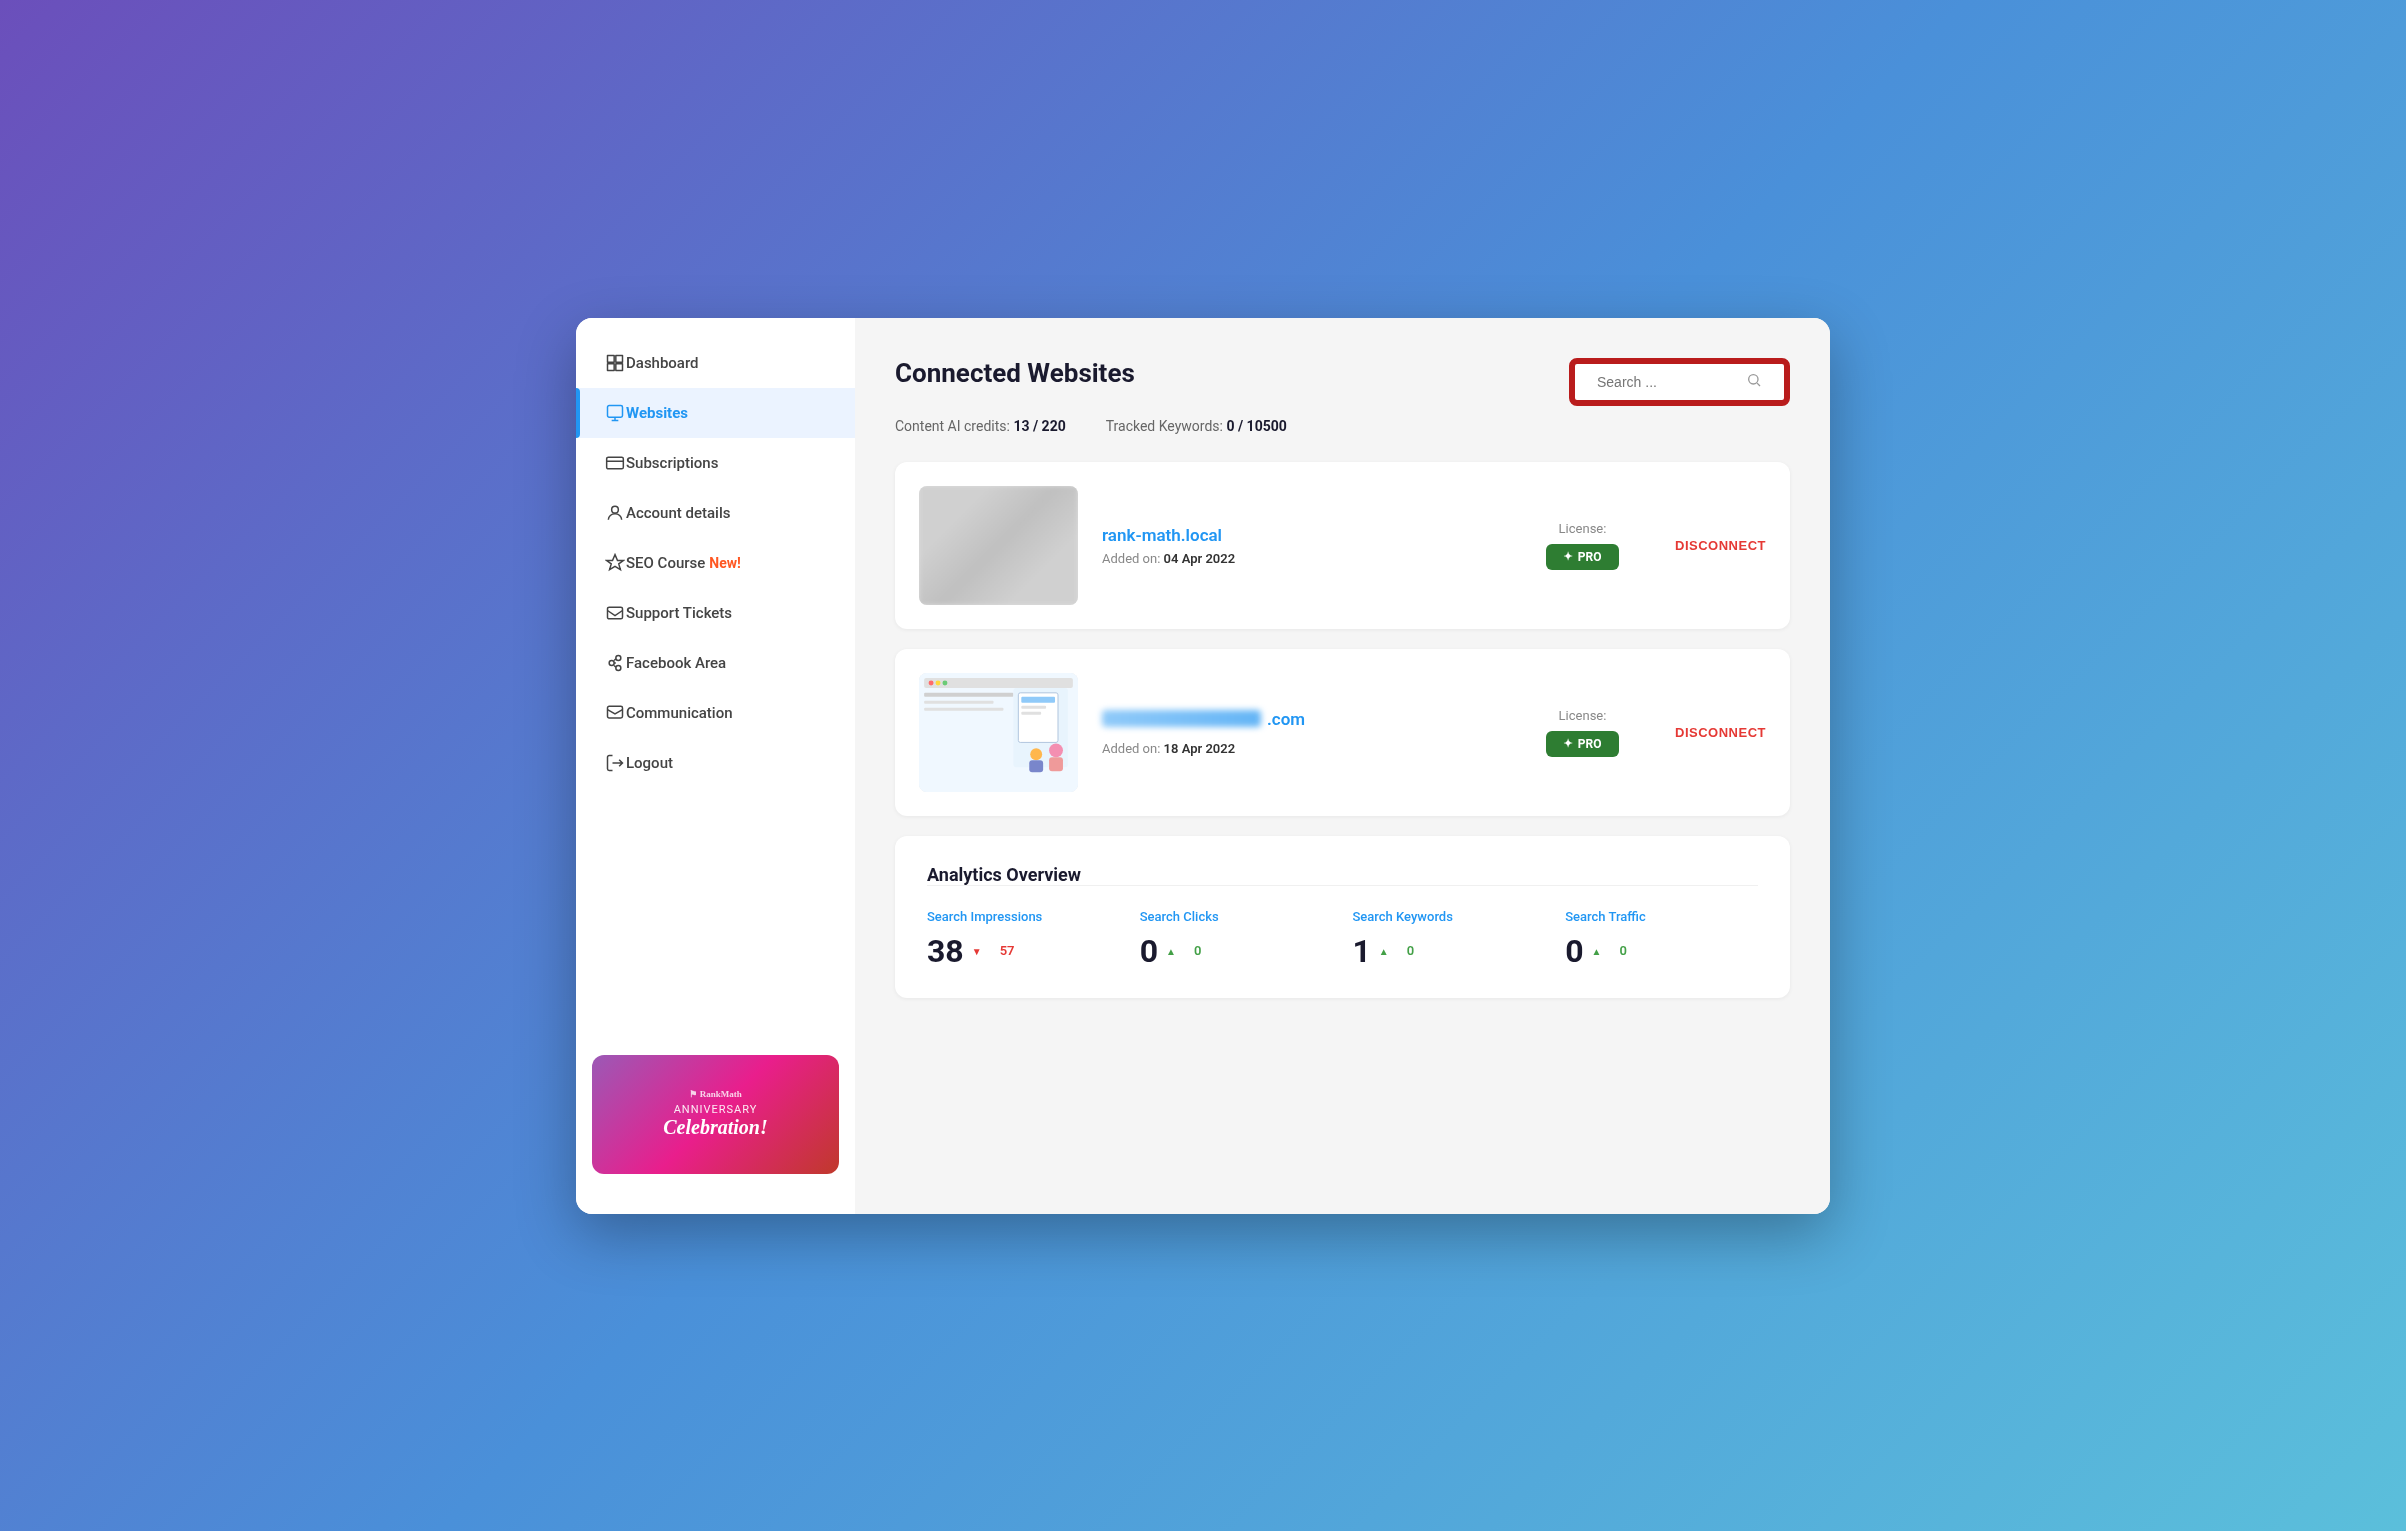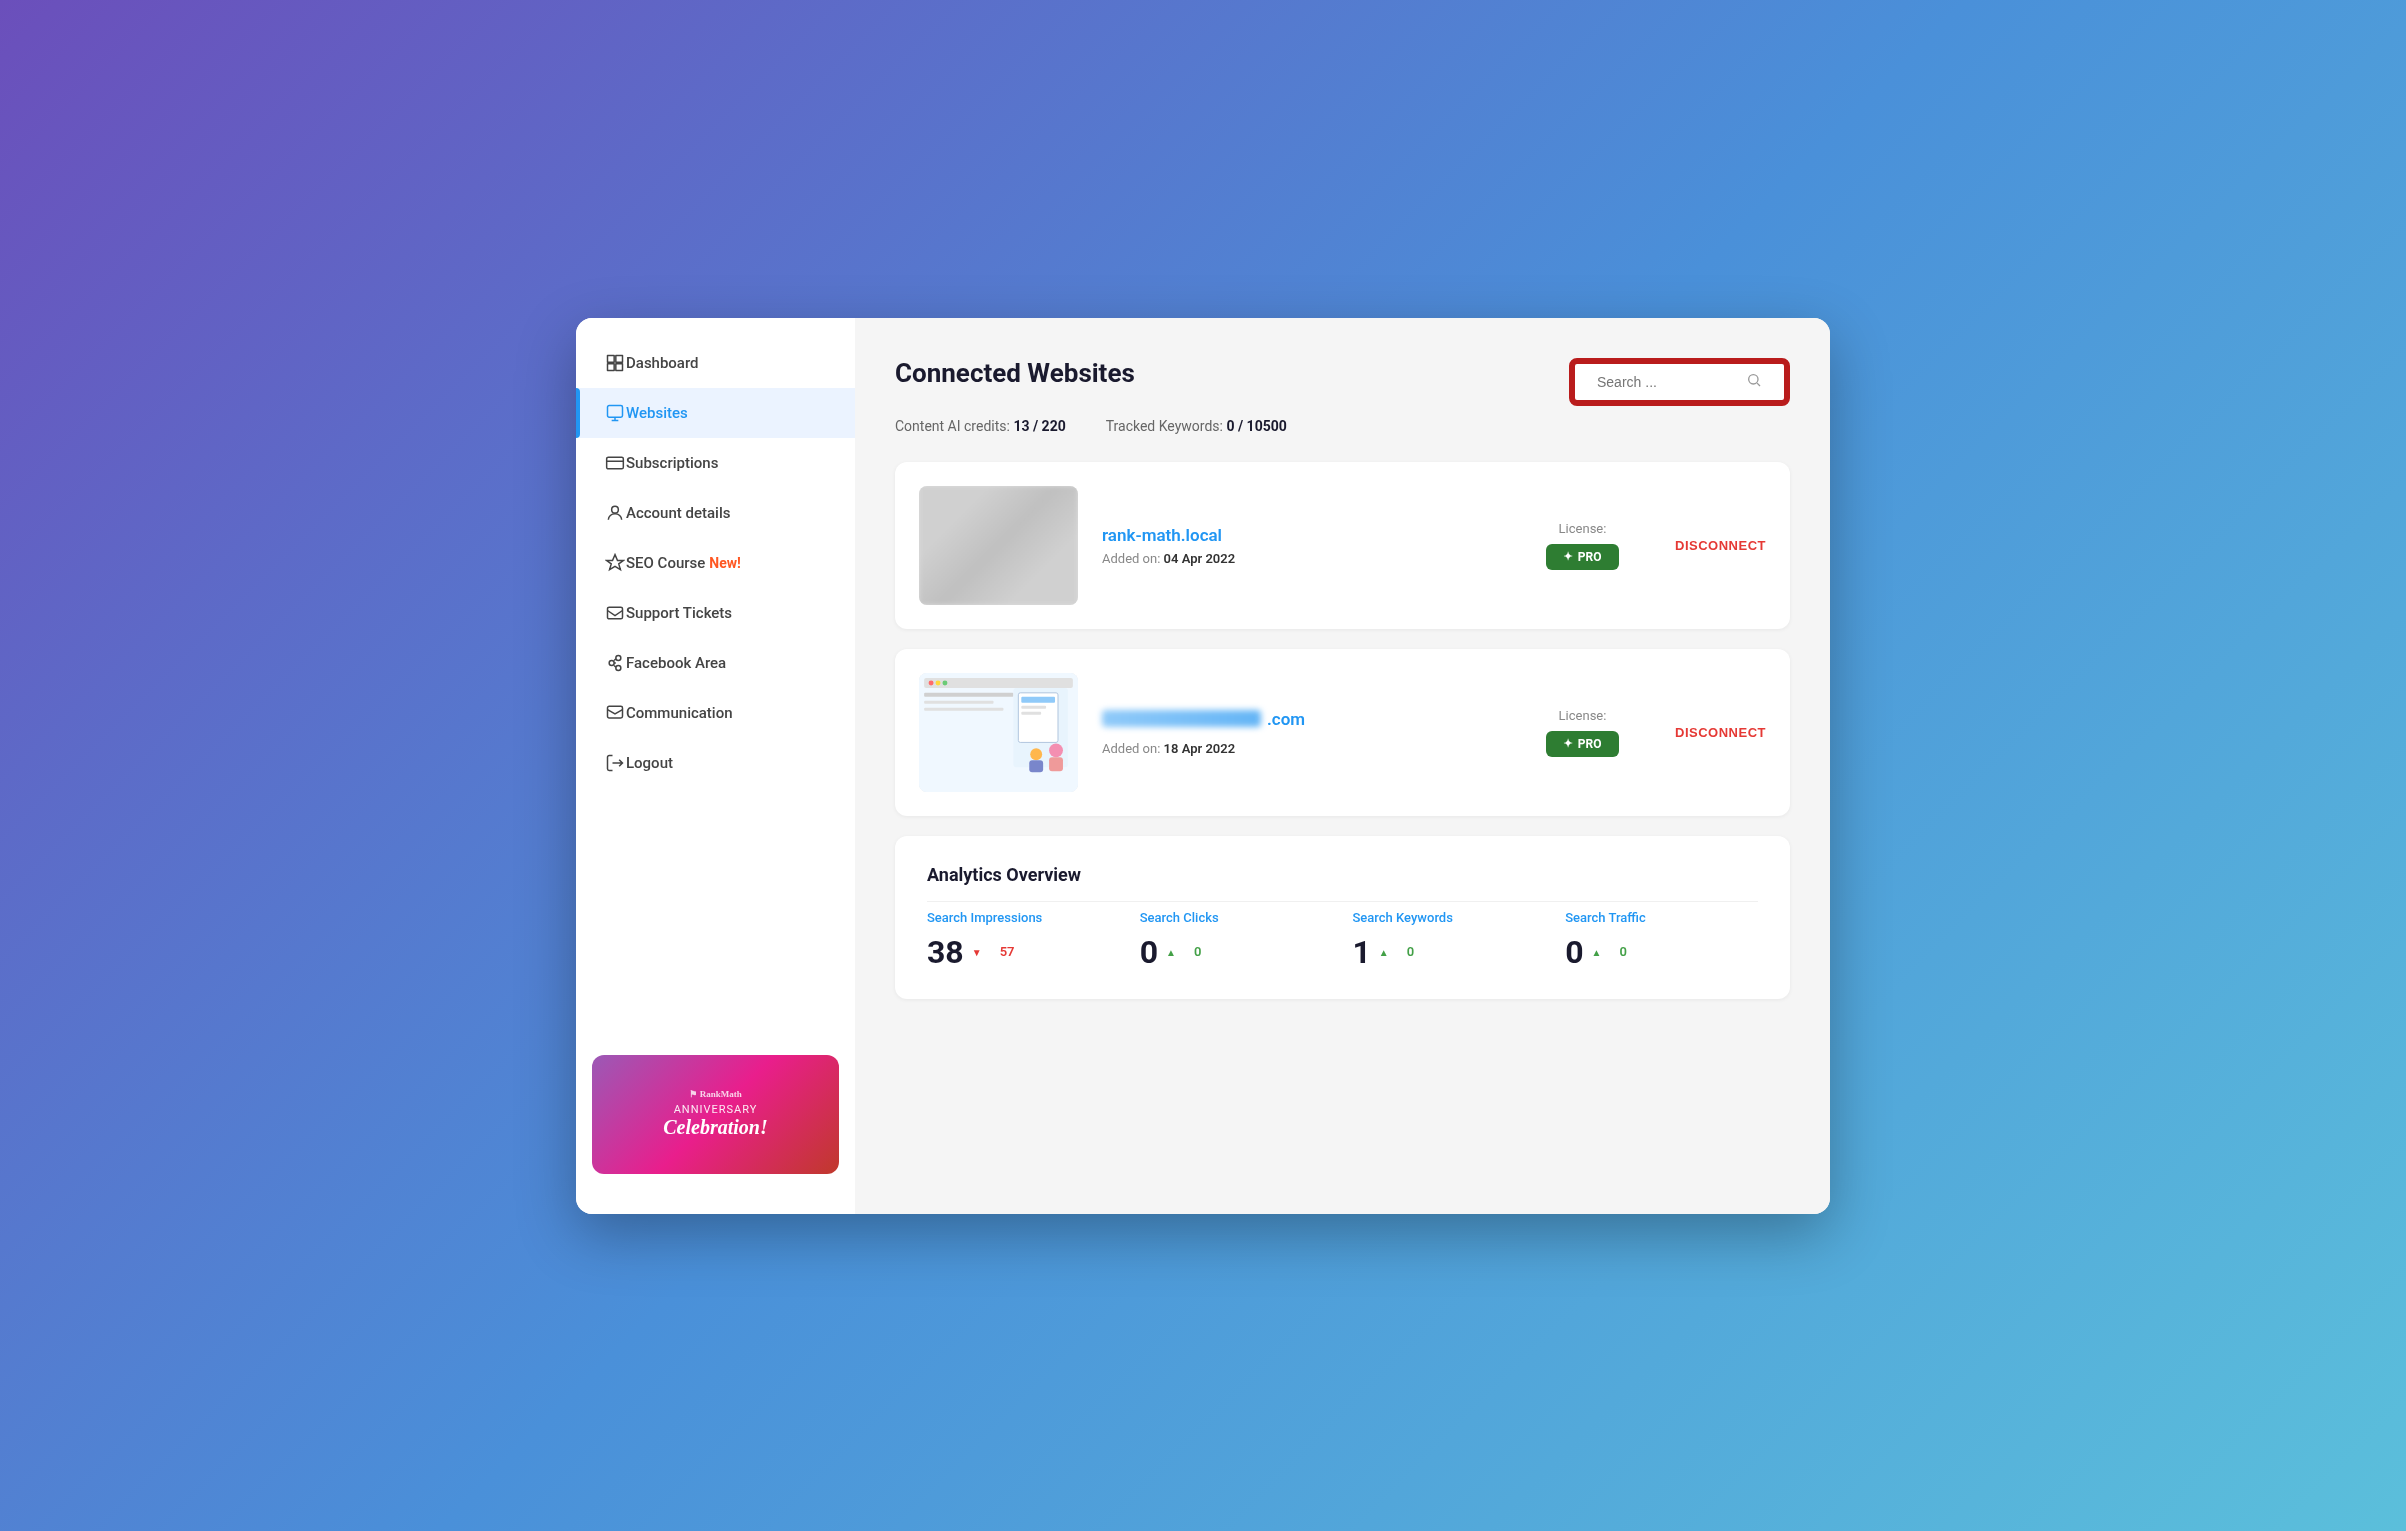--- a/index.html
+++ b/index.html
@@ -41,20 +41,21 @@
       cursor: pointer;
       color: #444;
       font-size: 15px;
       font-weight: 500;
       transition: background 0.15s;
       position: relative;
     }
     .sidebar-item.active {
       background: #EBF3FF;
       color: #2196F3;
+      font-weight: bold;
     }
     .sidebar-item.active::before {
       content: '';
       position: absolute;
       left: 0;
       top: 0;
       bottom: 0;
       width: 4px;
       background: #2196F3;
       border-radius: 0 4px 4px 0;
@@ -321,22 +322,21 @@
     .analytics-section {
       background: #fff;
       border-radius: 12px;
       padding: 28px 32px;
       box-shadow: 0 1px 4px rgba(0,0,0,0.06);
     }
     .analytics-title {
       font-size: 18px;
       font-weight: 700;
       color: #1a1a2e;
-      margin-bottom: 8px;
-      padding-bottom: 16px;
+      margin-bottom: 23px;
       border-bottom: 1px solid #f0f0f0;
     }
     .analytics-grid {
       display: grid;
       grid-template-columns: repeat(4, 1fr);
       gap: 20px;
     }
     .analytics-item {}
     .analytics-label {
       font-size: 13px;

